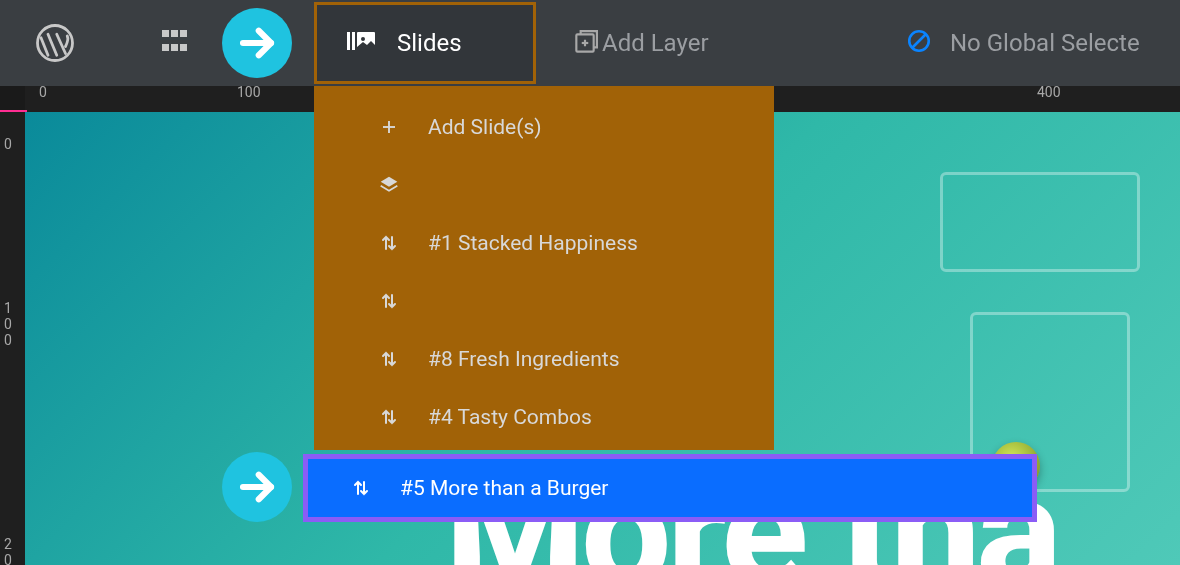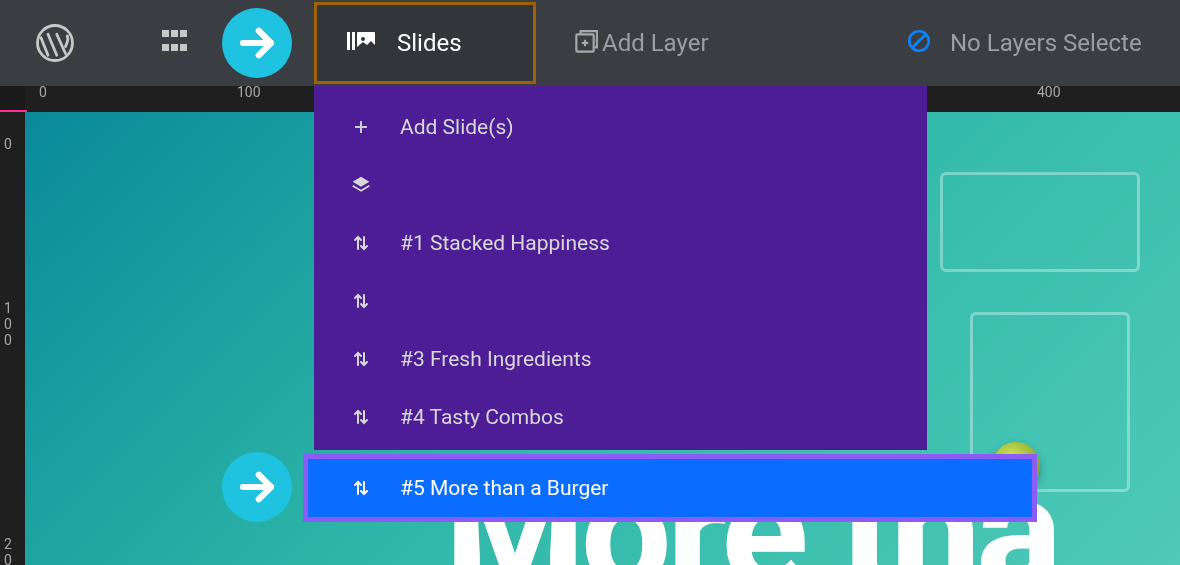--- a/index.html
+++ b/index.html
@@ -186,25 +186,26 @@
       font-weight: 800;
       color: #fff;
       letter-spacing: -4px;
       white-space: nowrap;
     }
     
     .dropdown {
       position: absolute;
       top: 86px;
       left: 314px;
-      width: 613px;
-      background: #4c1d95;
+      width: 460px;
+      background: #a16207;
       z-index: 15;
       padding-top: 12px;
       padding-bottom: 4px;
+      padding-left: 28px;
     }
     .dropdown-item {
       height: 58px;
       display: flex;
       align-items: center;
       gap: 28px;
       padding-left: 36px;
       cursor: pointer;
       color: #d8d8d8;
       font-size: 21px;
@@ -292,21 +293,21 @@
     <span class="label">Add Layer</span>
   </div>
 
   <div class="no-layers">
     <span class="icon">
       <svg width="26" height="26" viewBox="0 0 24 24" fill="none" stroke="#0a84ff" stroke-width="2.4">
         <circle cx="12" cy="12" r="9"></circle>
         <line x1="6" y1="18" x2="18" y2="6"></line>
       </svg>
     </span>
-    <span class="label">No Layers Selecte</span>
+    <span class="label">No Global Selecte</span>
   </div>
 </div>
 
 <div class="arrow-badge-1">
   <svg viewBox="0 0 24 24" fill="none" stroke="#fff" stroke-width="3.5" stroke-linecap="round" stroke-linejoin="round">
     <line x1="4" y1="12" x2="20" y2="12"></line>
     <polyline points="13,5 20,12 13,19"></polyline>
   </svg>
 </div>
 
@@ -368,21 +369,21 @@
         </svg>
     </span>
   </div>
   <div class="dropdown-item">
     <span class="icon">
       <svg width="16" height="18" viewBox="0 0 16 18" stroke="#d8d8d8" stroke-width="2" fill="none" stroke-linecap="round">
           <path d="M5 15 V3 M2 6 L5 3 L8 6"></path>
           <path d="M11 3 V15 M8 12 L11 15 L14 12"></path>
         </svg>
     </span>
-    <span>#3 Fresh Ingredients</span>
+    <span>#8 Fresh Ingredients</span>
   </div>
   <div class="dropdown-item">
     <span class="icon">
       <svg width="16" height="18" viewBox="0 0 16 18" stroke="#d8d8d8" stroke-width="2" fill="none" stroke-linecap="round">
           <path d="M5 15 V3 M2 6 L5 3 L8 6"></path>
           <path d="M11 3 V15 M8 12 L11 15 L14 12"></path>
         </svg>
     </span>
     <span>#4 Tasty Combos</span>
   </div>

